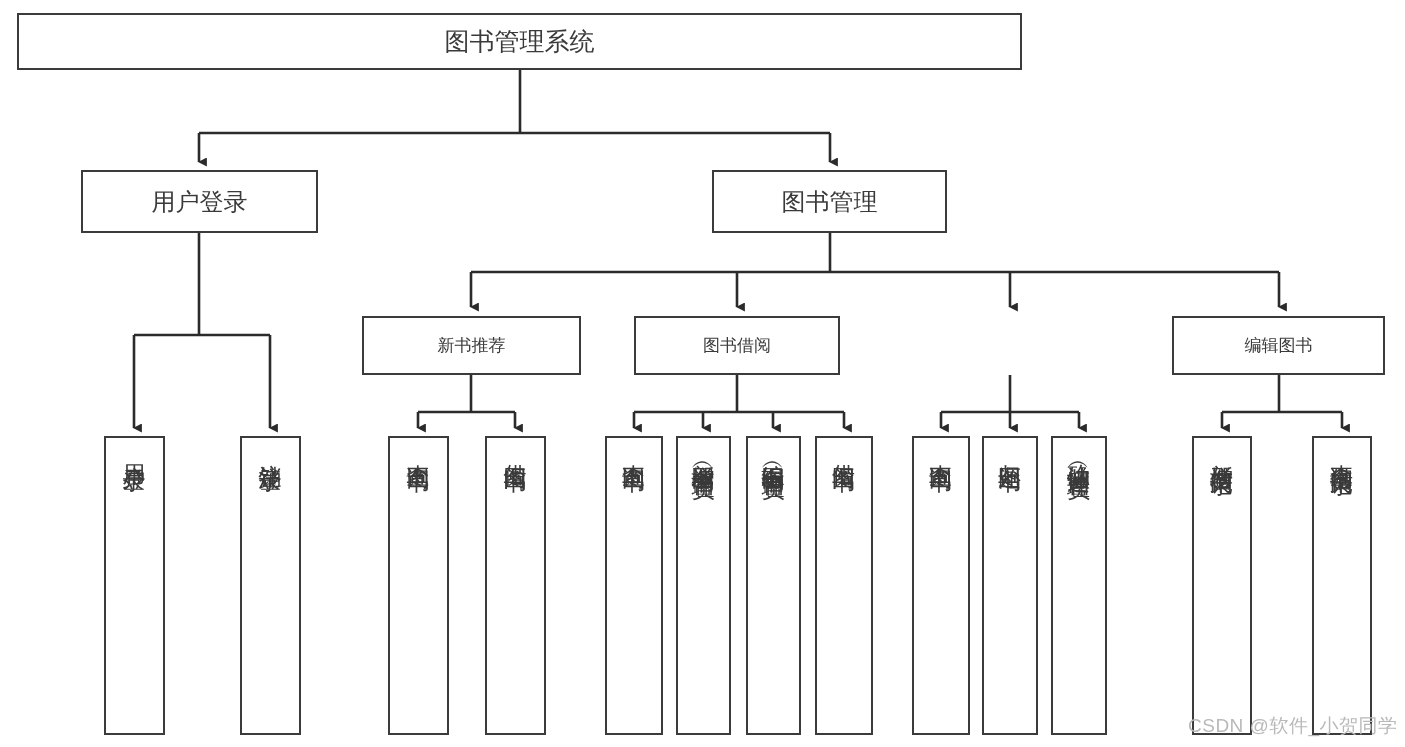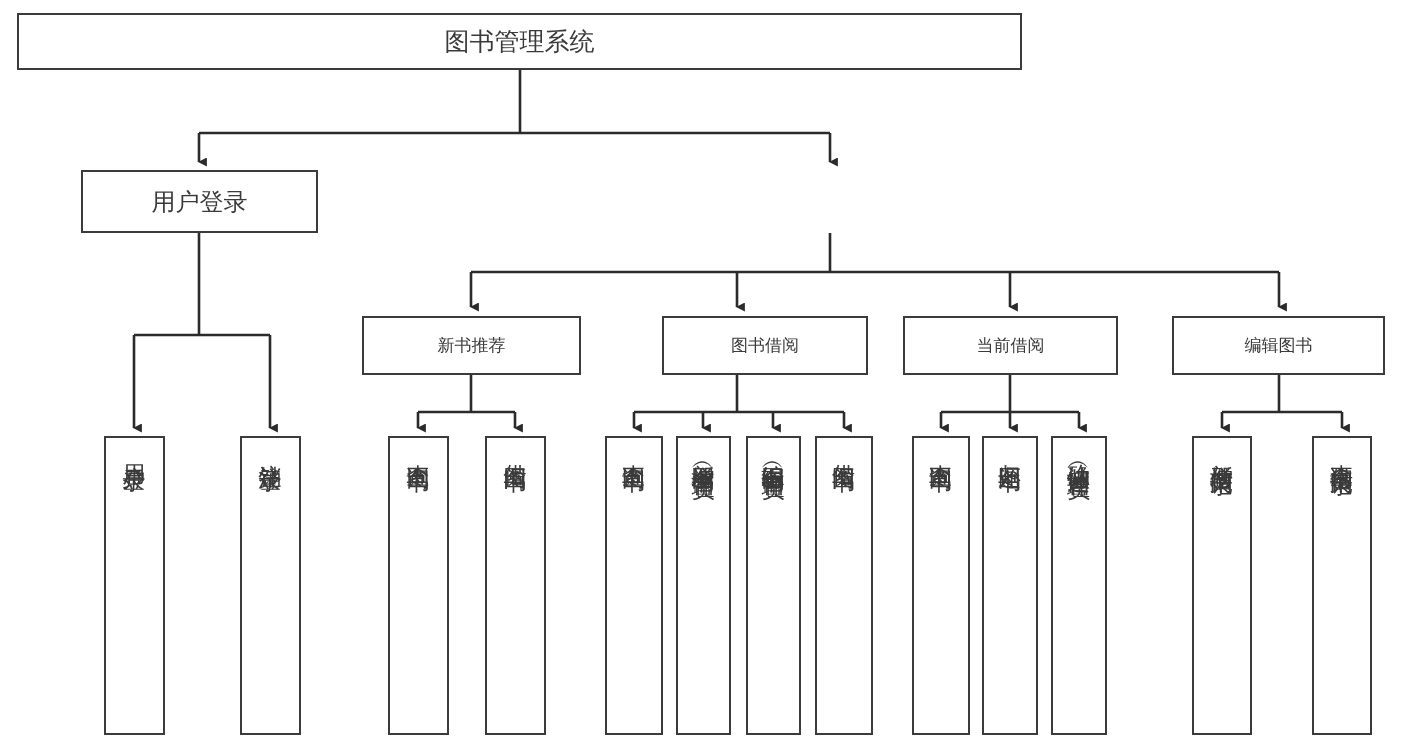--- a/index.html
+++ b/index.html
@@ -125,29 +125,29 @@
     </g>
   </svg>
 
   <div class="node root" style="left:17px; top:13px; width:1005px; height:57px;">
     <span class="htext">图书管理系统</span>
   </div>
 
   <div class="node level2" style="left:81px; top:170px; width:237px; height:63px;">
     <span class="htext">用户登录</span>
   </div>
+  <div class="node level2" style="left:712px; top:170px; width:235px; height:63px;">
+    <span class="htext">图书管理</span>
+  </div>
 
   <div class="node level3" style="left:362px; top:316px; width:219px; height:59px;">
     <span class="htext">新书推荐</span>
   </div>
-  <div class="node level3" style="left:634px; top:316px; width:206px; height:59px;margin-left:28px;">
+  <div class="node level3" style="left:634px; top:316px; width:206px; height:59px;">
     <span class="htext">图书借阅</span>
-  </div>
-  <div class="node level3" style="left:903px; top:316px; width:215px; height:59px;">
-    <span class="htext">当前借阅</span>
   </div>
   <div class="node level3" style="left:1172px; top:316px; width:213px; height:59px;">
     <span class="htext">编辑图书</span>
   </div>
 
   <div class="node leaf" style="left:104px; top:436px; width:61px; height:299px;">
     <span class="vtext">用户登录</span>
   </div>
   <div class="node leaf" style="left:240px; top:436px; width:61px; height:299px;">
     <span class="vtext">注销登录</span>
@@ -183,14 +183,15 @@
     <span class="vtext">确认归还（管理员）</span>
   </div>
 
   <div class="node leaf" style="left:1192px; top:436px; width:60px; height:299px;">
     <span class="vtext">新增借阅记录</span>
   </div>
   <div class="node leaf" style="left:1312px; top:436px; width:60px; height:299px;">
     <span class="vtext">查询借阅记录</span>
   </div>
 
+  <div class="watermark" style="left:1188px; top:713px;">CSDN @软件_小贺同学</div>
 
 </div>
 
 </body></html>

